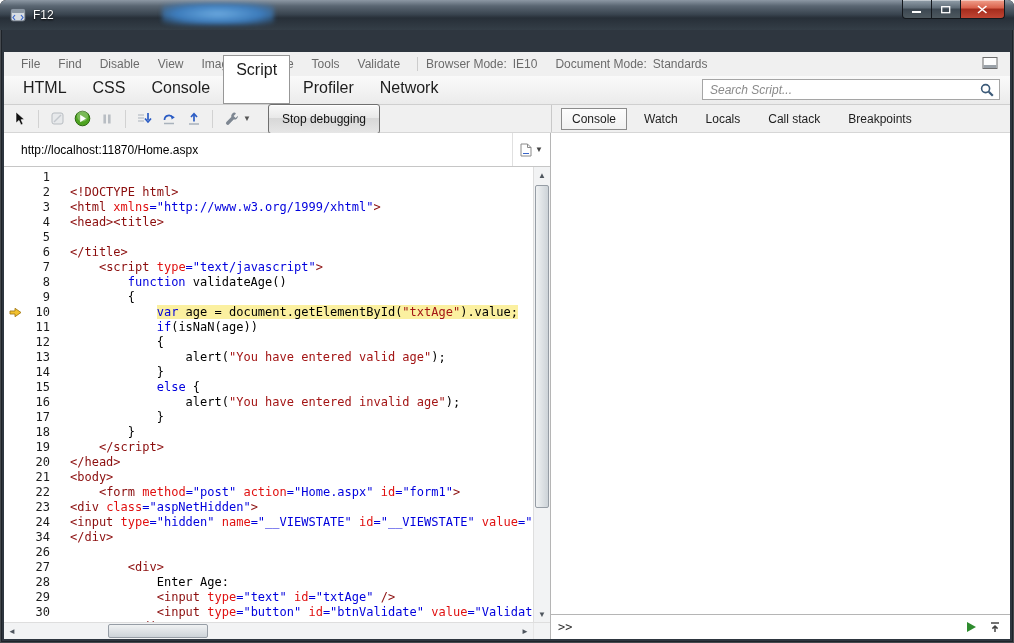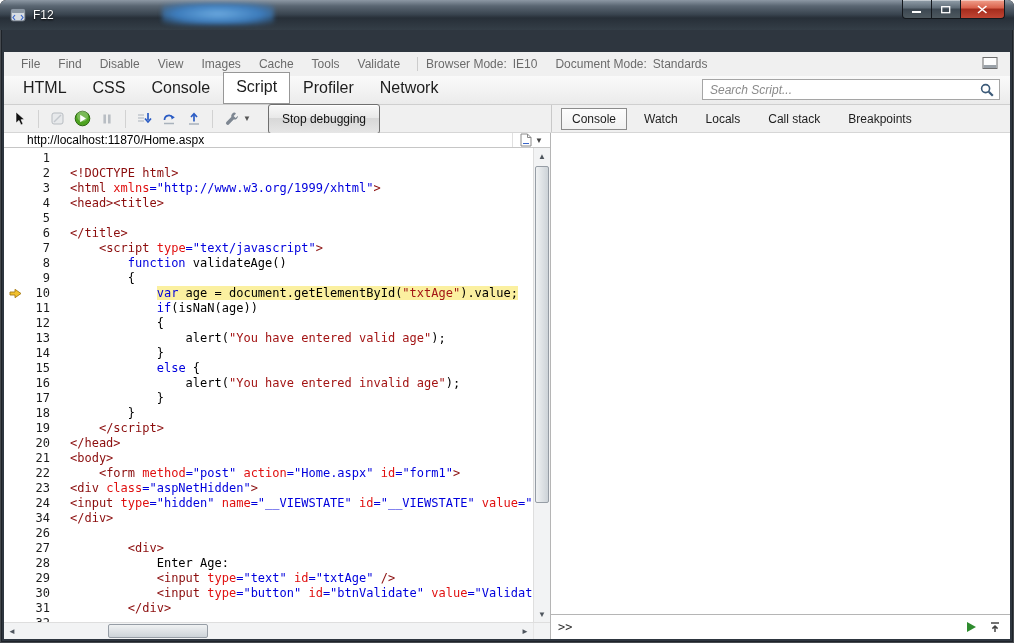--- a/index.html
+++ b/index.html
@@ -35,21 +35,21 @@
   .menubar{height:24px;flex:none;display:flex;align-items:center;padding:0 8px;background:#f0f0f0;color:#6b6b6b;font-size:12px;}
   .menu-item{padding:0 9px;cursor:default;}
   .msep{width:1px;height:14px;background:#cccccc;margin:0 8px;}
   .mode{margin-right:6px;}
   .mode-val{margin-right:18px;}
   .unpin{margin-left:auto;padding:2px 4px;cursor:default;}
 
   .tabbar{height:29px;flex:none;display:flex;align-items:flex-end;background:linear-gradient(#fafafa,#ebebeb);
     border-bottom:1px solid #cfcfcf;padding:0 6px;}
   .tab{padding:6px 13px 7px;font-size:16px;color:#1d1d1d;cursor:default;}
-  .tab.active{background:#ffffff;border:1px solid #979797;padding:5px 12px 7px;margin-bottom:0;}
+  .tab.active{background:#ffffff;border:1px solid #979797;padding:5px 12px 24px;margin-bottom:0;}
   .search-box{margin-left:auto;margin-bottom:4px;margin-right:4px;width:298px;height:21px;
     border:1px solid #a5a5a5;background:#fff;display:flex;align-items:center;padding:0 5px;}
   .search-box input{flex:1;border:none;outline:none;background:transparent;font-size:12px;
     font-family:"Liberation Sans",sans-serif;color:#333;}
   .search-box input::placeholder{font-style:italic;color:#8a8a8a;}
 
   .toolbar-row{height:28px;flex:none;display:flex;background:#f0f0f0;border-bottom:1px solid #d6d6d6;}
   .toolbar-left{width:547px;flex:none;display:flex;align-items:center;padding:0 7px;gap:7px;}
   .tsep{width:1px;height:18px;background:#d2d2d2;margin:0 2px;}
   .tool-icon{width:18px;height:18px;display:flex;align-items:center;justify-content:center;cursor:default;}
@@ -59,22 +59,22 @@
     background:linear-gradient(#f9f9f9,#e9e9e9 45%,#d7d7d7 46%,#e6e6e6);
     box-shadow:inset 0 1px 0 #fff;font-family:"Liberation Sans",sans-serif;}
   .toolbar-right{flex:1;display:flex;align-items:center;padding:0 9px;gap:6px;border-left:1px solid #c9c9c9;}
   .debug-tab{padding:3px 10px;font-size:12px;color:#1d1d1d;border:1px solid transparent;cursor:default;}
   .debug-tab.active{border:1px solid #8b8b8b;background:linear-gradient(#fdfdfd,#f1f1f1);}
 
   
   .main{flex:1;display:flex;min-height:0;}
   .left-pane{width:547px;flex:none;display:flex;flex-direction:column;background:#fff;
     border-right:1px solid #b5b5b5;min-height:0;}
-  .address-row{height:15px;flex:none;display:flex;align-items:center;background:#fff;
-    border-bottom:1px solid #c6c6c6;padding-left:23px;font-size:12px;color:#000;}
+  .address-row{height:34px;flex:none;display:flex;align-items:center;background:#fff;
+    border-bottom:1px solid #c6c6c6;padding-left:17px;font-size:12px;color:#000;}
   .file-selector{margin-left:auto;height:100%;display:flex;align-items:center;gap:3px;
     padding:0 7px;border-left:1px solid #e0e0e0;cursor:default;}
   .file-caret{font-size:8px;color:#444;}
 
   .editor-wrap{flex:1;display:flex;min-height:0;}
   .editor{flex:1;overflow:hidden;background:#fff;padding-top:3px;
     font-family:"DejaVu Sans Mono",monospace;font-size:12px;line-height:15px;}
   .line{display:flex;height:15px;white-space:pre;}
   .mark{width:22px;flex:none;display:flex;align-items:center;justify-content:center;}
   .ln{width:36px;flex:none;text-align:right;padding-right:12px;color:#1b1b1b;}

